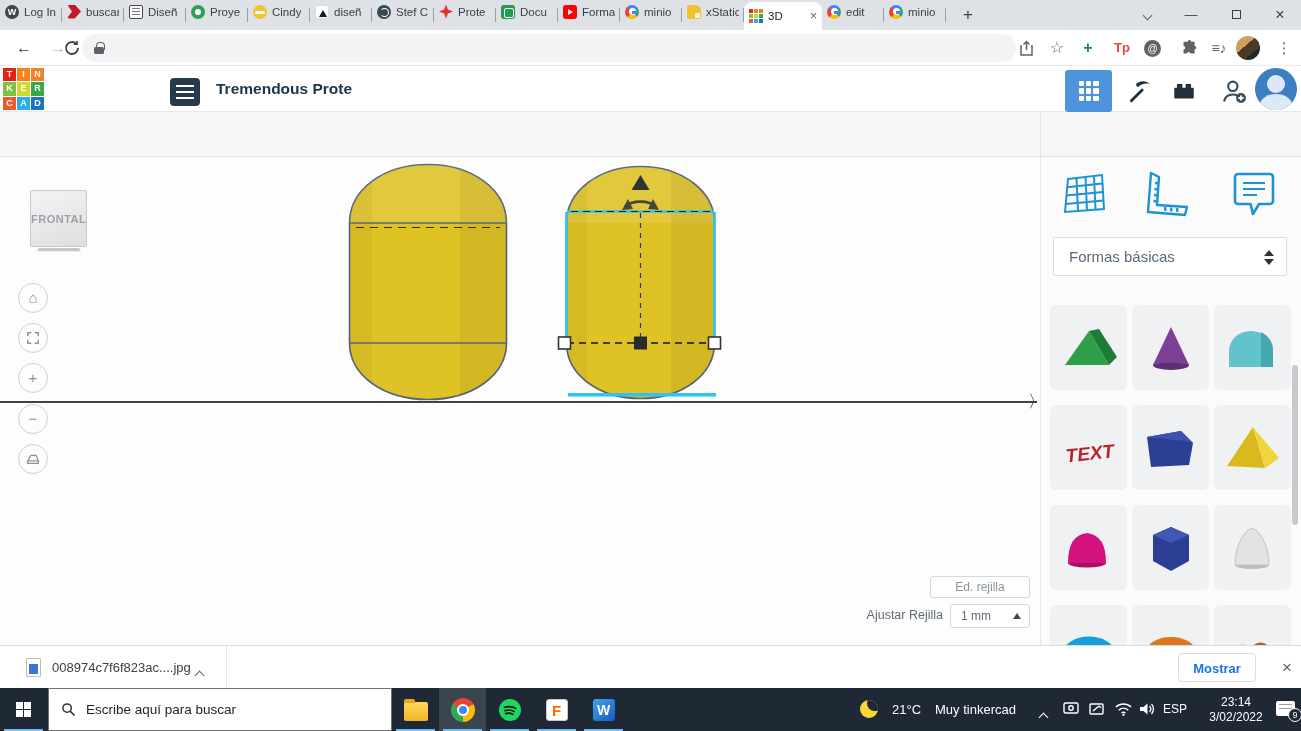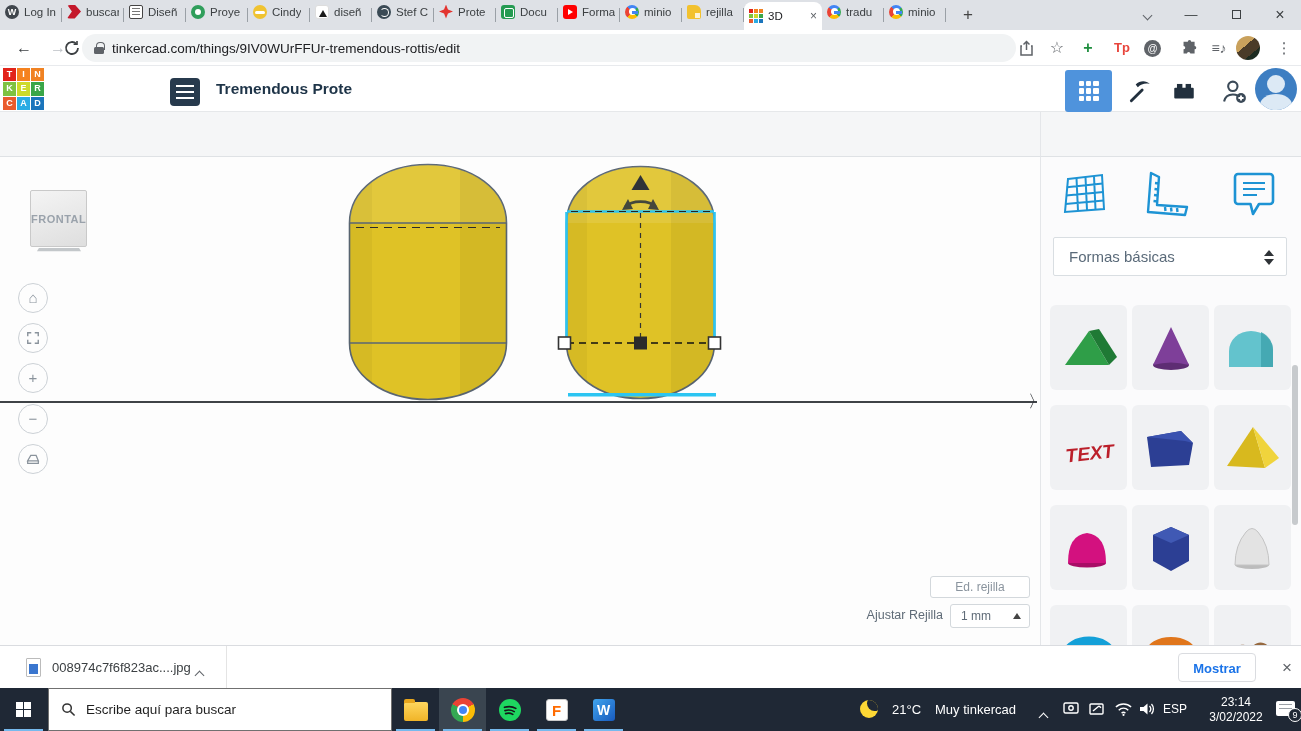--- a/index.html
+++ b/index.html
@@ -190,40 +190,40 @@
       <div class="tab">
           <span class="fi fi-youtube"></span>
           <span class="tab-label">Formas</span>
         </div>
       <div class="tab">
           <span class="fi fi-google"></span>
           <span class="tab-label">minio</span>
         </div>
       <div class="tab">
           <span class="fi fi-tetris"></span>
-          <span class="tab-label">rejilla</span>
+          <span class="tab-label">xStatic</span>
         </div>
       <div class="tab active">
         <span class="fi fi-tinkercad">
             <i style="background:#e2231a"></i>
             <i style="background:#f5821f"></i>
             <i style="background:#f08223"></i>
             <i style="background:#7fc241"></i>
             <i style="background:#cdda2a"></i>
             <i style="background:#3aa648"></i>
             <i style="background:#ea5b2d"></i>
             <i style="background:#2bace4"></i>
             <i style="background:#1b75bc"></i>
           </span>
         <span class="tab-label">3D</span>
         <span class="tab-close">×</span>
       </div>
       <div class="tab">
           <span class="fi fi-google"></span>
-          <span class="tab-label">tradu</span>
+          <span class="tab-label">edit</span>
         </div>
       <div class="tab">
           <span class="fi fi-google"></span>
           <span class="tab-label">minio</span>
         </div>
     </div>
     <div class="win-ctl" style="left:946px;font-size:17px;color:#444;">+</div>
     <div class="win-ctl" style="left:1125px;"><span class="chev down"></span></div>
     <div class="win-ctl" style="left:1169px;">—</div>
     <div class="win-ctl" style="left:1214px;"><span class="restore-box"></span></div>
@@ -237,21 +237,20 @@
       <svg width="28" height="36" viewBox="0 0 28 36">
           <g transform="translate(14,18)" fill="none" stroke="#3c4043" stroke-width="1.8">
             <path d="M6 0a6 6 0 1 1-1.8-4.3"></path>
             <path d="M5 -7v3.2h-3.4" stroke-width="1.6"></path>
           </g>
         </svg>
     </div>
   </div>
   <div class="a" id="omnibox">
     <span class="lock-icon"></span>
-    <span class="url">tinkercad.com/things/9IV0WUrFFUr-tremendous-rottis/edit</span>
   </div>
   <div class="a ext" style="left:1014px;width:26px;">
     <svg width="16" height="16" viewBox="0 0 16 16" style="margin-top:10px" fill="none" stroke="#5f6368" stroke-width="1.5">
         <path d="M3 6h-1v9h11v-9h-1"></path>
         <path d="M7.5 10V2M4.5 4.5L7.5 1.5 10.5 4.5"></path>
       </svg>
   </div>
   <div class="a ext" style="left:1044px;width:26px;font-size:16px;">☆</div>
   <div class="a ext" style="left:1076px;width:24px;font-size:16px;font-weight:bold;color:#1e8e3e;">+</div>
   <div class="a ext" style="left:1108px;width:28px;font-size:13px;font-weight:bold;color:#e8453c;">Tp</div>

